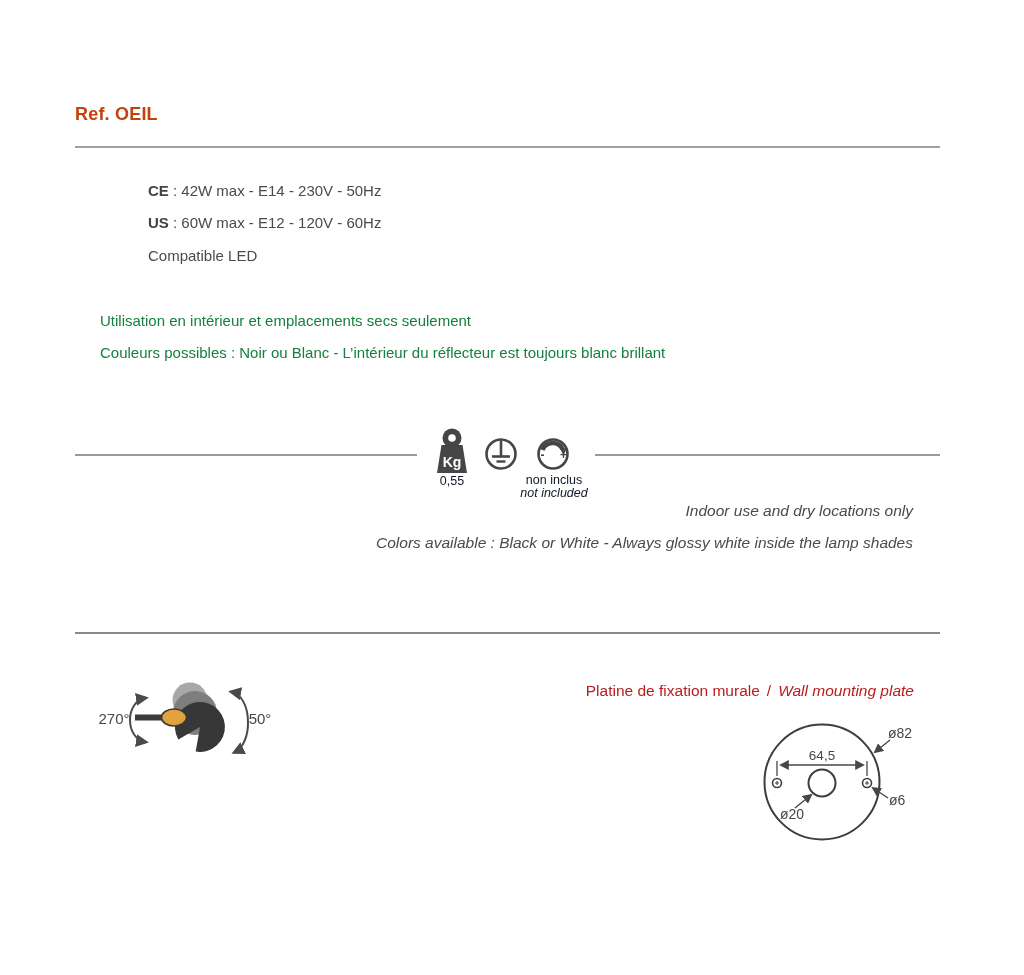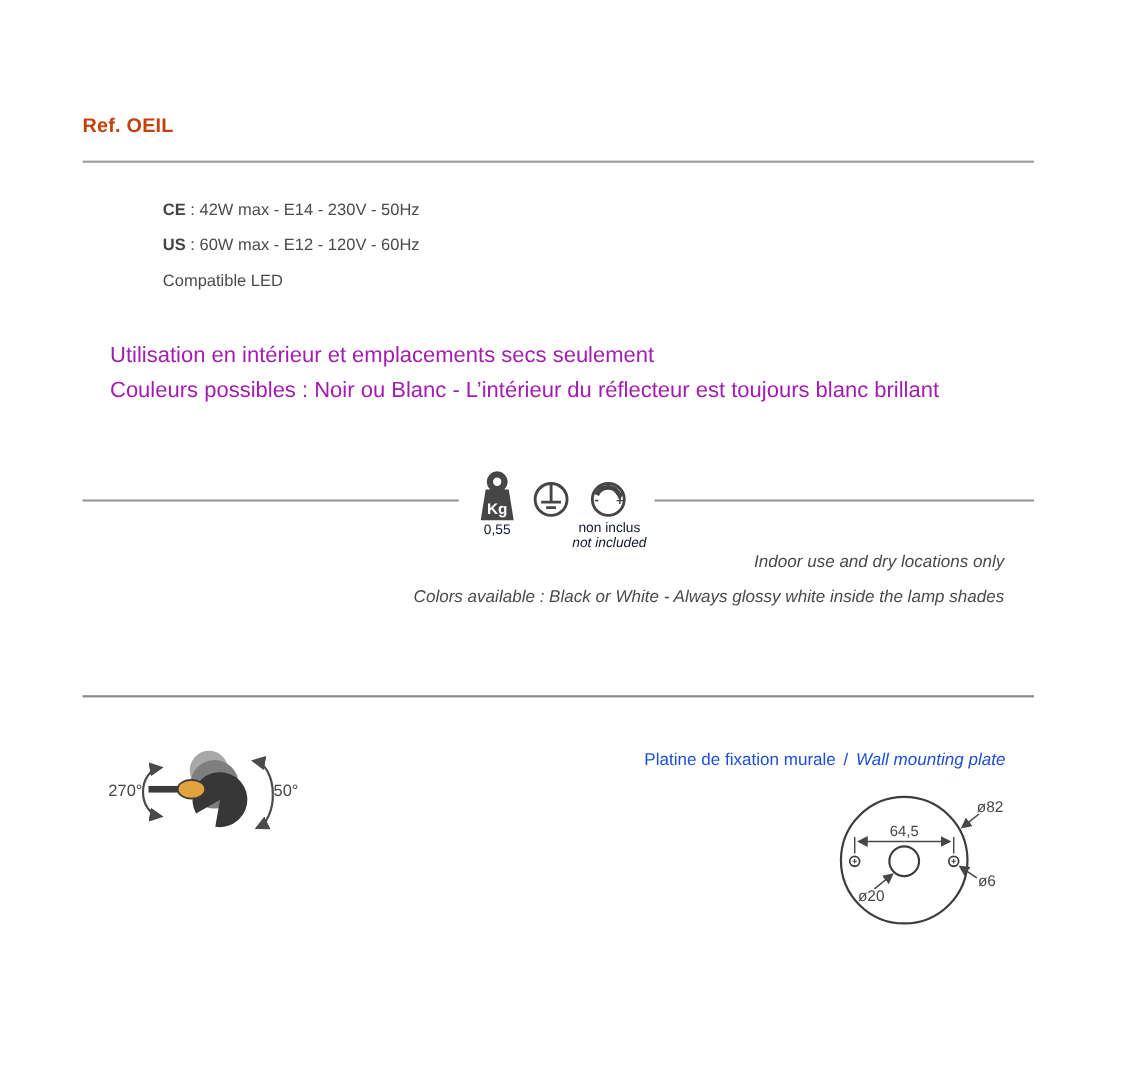--- a/index.html
+++ b/index.html
@@ -7,26 +7,26 @@
     position:relative;width:1024px;height:975px;background:#ffffff;
     font-family:"Liberation Sans",sans-serif;color:#474747;overflow:hidden;
   }
   .abs{position:absolute;}
   .title{left:75px;top:104px;font-size:18px;font-weight:bold;color:#c2410c;letter-spacing:.2px;}
   .rule{position:absolute;background:#a0a0a0;height:2px;left:75px;width:865px;}
   .rule2{background:#8a8a8a;}
   .seg{position:absolute;background:#9a9a9a;height:1.5px;top:454px;}
   .specline{left:100px;font-size:15px;color:#4a4a4a;margin-left:48px;}
   .specline b{font-weight:bold;color:#434343;}
-  .frline{left:100px;font-size:20px;color:#a21caf;}
+  .frline{left:100px;font-size:15px;color:#15803d;}
   .enline{right:111px;font-size:15.5px;font-style:italic;color:#4a4a4a;text-align:right;white-space:nowrap;}
   .smalltxt{font-size:12.5px;color:#0f172a;text-align:center;}
   .notincl{left:496px;top:474px;width:116px;line-height:13px;}
   .notincl .en{font-style:italic;}
-  .plate-title{top:682px;right:110px;font-size:15.5px;color:#1d4ed8;white-space:nowrap;}
+  .plate-title{top:682px;right:110px;font-size:15.5px;color:#b91c1c;white-space:nowrap;}
   .plate-title .sep{padding:0 7px;}
   .plate-title .en{font-style:italic;}
   svg text{font-family:"Liberation Sans",sans-serif;}
 </style>
 </head>
 <body>
 
 <div class="page">
 
   <div class="abs title">Ref. OEIL</div>

